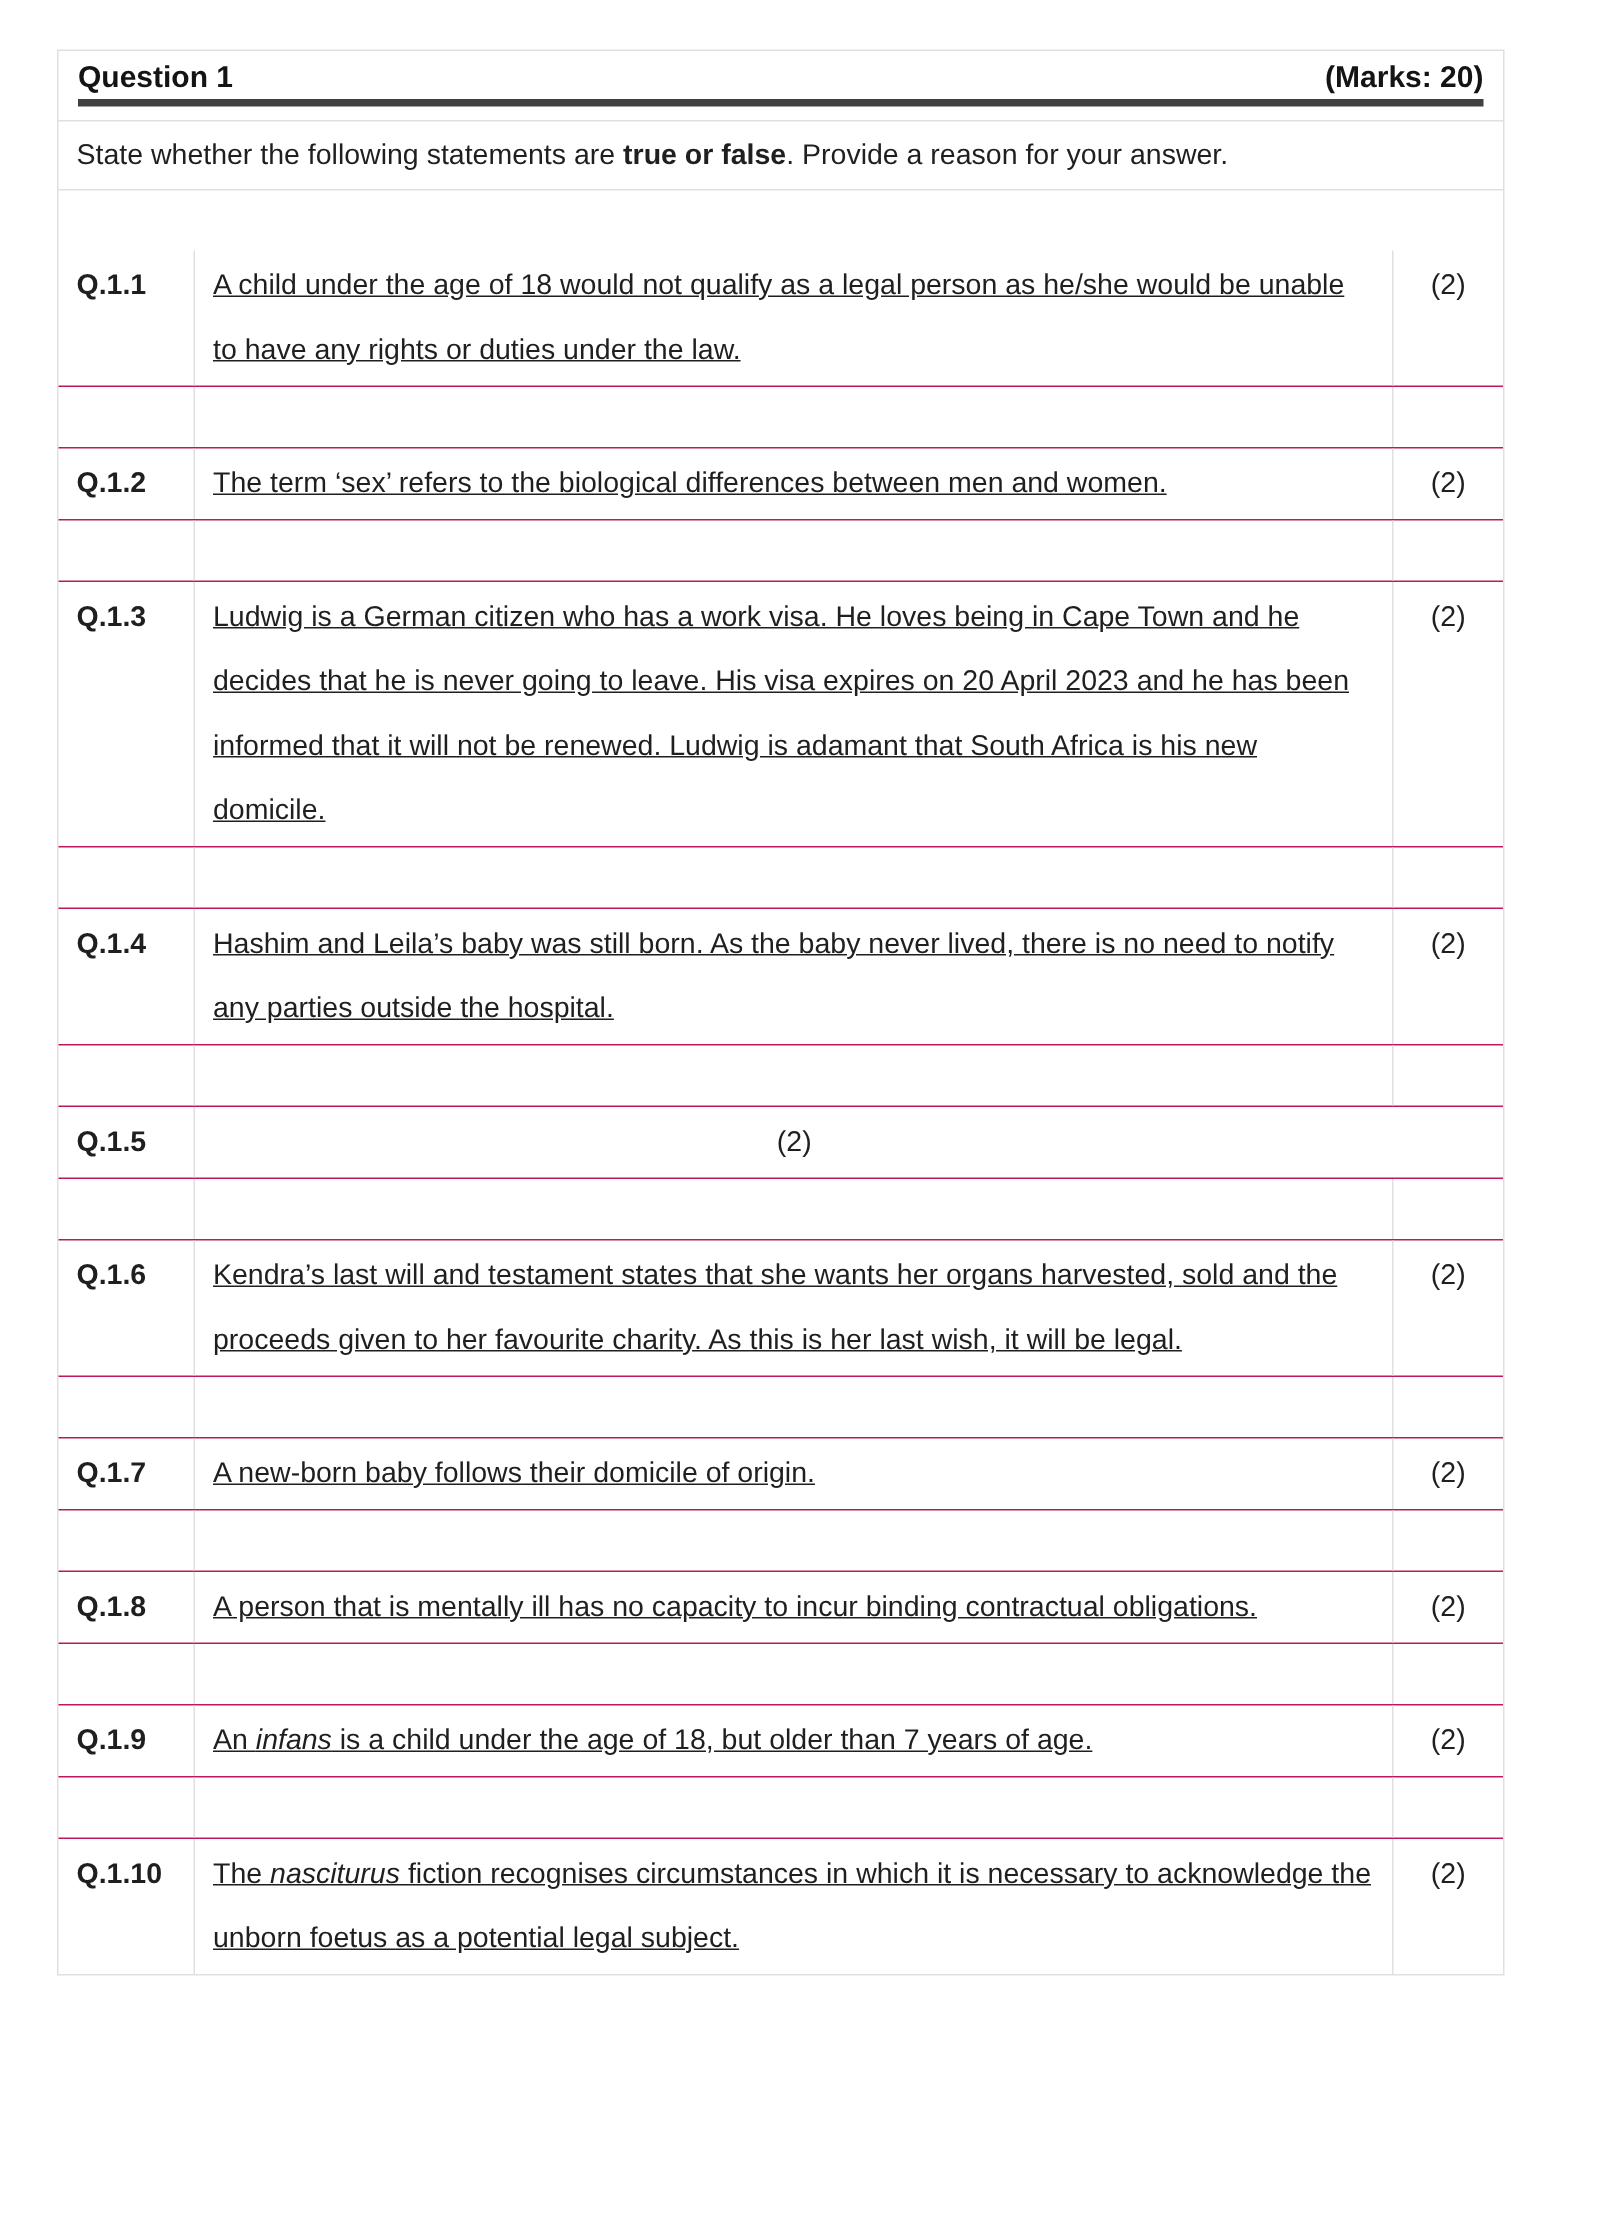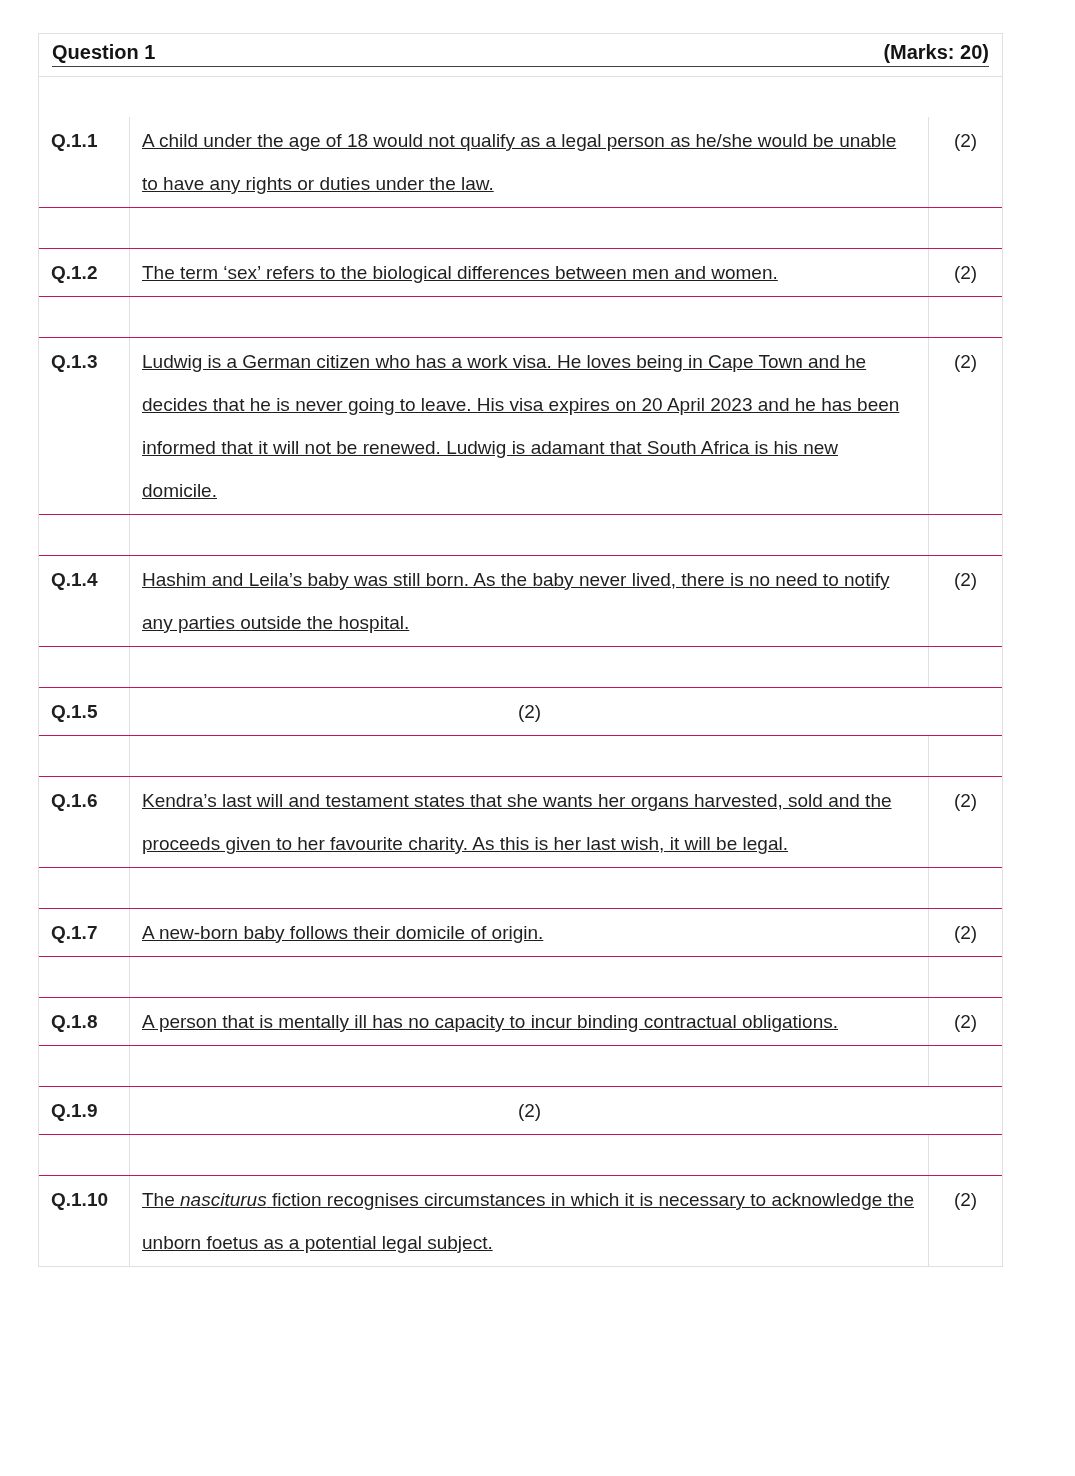--- a/index.html
+++ b/index.html
@@ -57,21 +57,21 @@
   .spacer-cell { height: 40px; }
   .spacer-full { height: 40px; }
   
   .hdr {
     padding: 6px 13px 9px 13px;
   }
   .hdr-line {
     display: flex;
     justify-content: space-between;
     align-items: flex-end;
-    border-bottom: 1px solid #404040;
+    border-bottom: 5px solid #404040;
     padding-bottom: 1px;
   }
   .hdr-title, .hdr-marks {
     font-size: 20px;
     font-weight: bold;
     line-height: 25px;
     color: #141414;
     white-space: nowrap;
   }
   
@@ -89,20 +89,23 @@
 <div class="doc">
   <div class="qtable">
 
     <div class="row-full hdr">
       <div class="hdr-line">
         <span class="hdr-title">Question 1</span>
         <span class="hdr-marks">(Marks: 20)</span>
       </div>
     </div>
 
+    <div class="row-full">
+      <div class="intro"><span>State whether the following statements are </span><span class="b">true or false</span><span>. Provide a reason for your answer.</span></div>
+    </div>
 
     <div class="row-full">
       <div class="spacer-full"></div>
     </div>
 
     <div>
         <div class="row">
     <div class="cell cell-num">Q.1.1</div>
     <div class="cell cell-text"><span>A child under the age of 18 would not qualify as a legal person as he/she would be unable to have any rights or duties under the law.</span></div>
     <div class="cell cell-marks">(2)</div>
@@ -176,20 +179,21 @@
     <div class="cell cell-text"><span>A person that is mentally ill has no capacity to incur binding contractual obligations.</span></div>
     <div class="cell cell-marks">(2)</div>
   </div>
         <div class="row">
     <div class="cell-num spacer-cell"></div>
     <div class="cell-text spacer-cell"></div>
     <div class="spacer-cell"></div>
   </div>
         <div class="row">
     <div class="cell cell-num">Q.1.9</div>
+    <div class="cell cell-text"><span>An </span><span class="it">infans</span><span> is a child under the age of 18, but older than 7 years of age.</span></div>
     <div class="cell cell-marks">(2)</div>
   </div>
         <div class="row">
     <div class="cell-num spacer-cell"></div>
     <div class="cell-text spacer-cell"></div>
     <div class="spacer-cell"></div>
   </div>
         <div class="row">
     <div class="cell cell-num">Q.1.10</div>
     <div class="cell cell-text"><span>The </span><span class="it">nasciturus</span><span> fiction recognises circumstances in which it is necessary to acknowledge the unborn foetus as a potential legal subject.</span></div>

